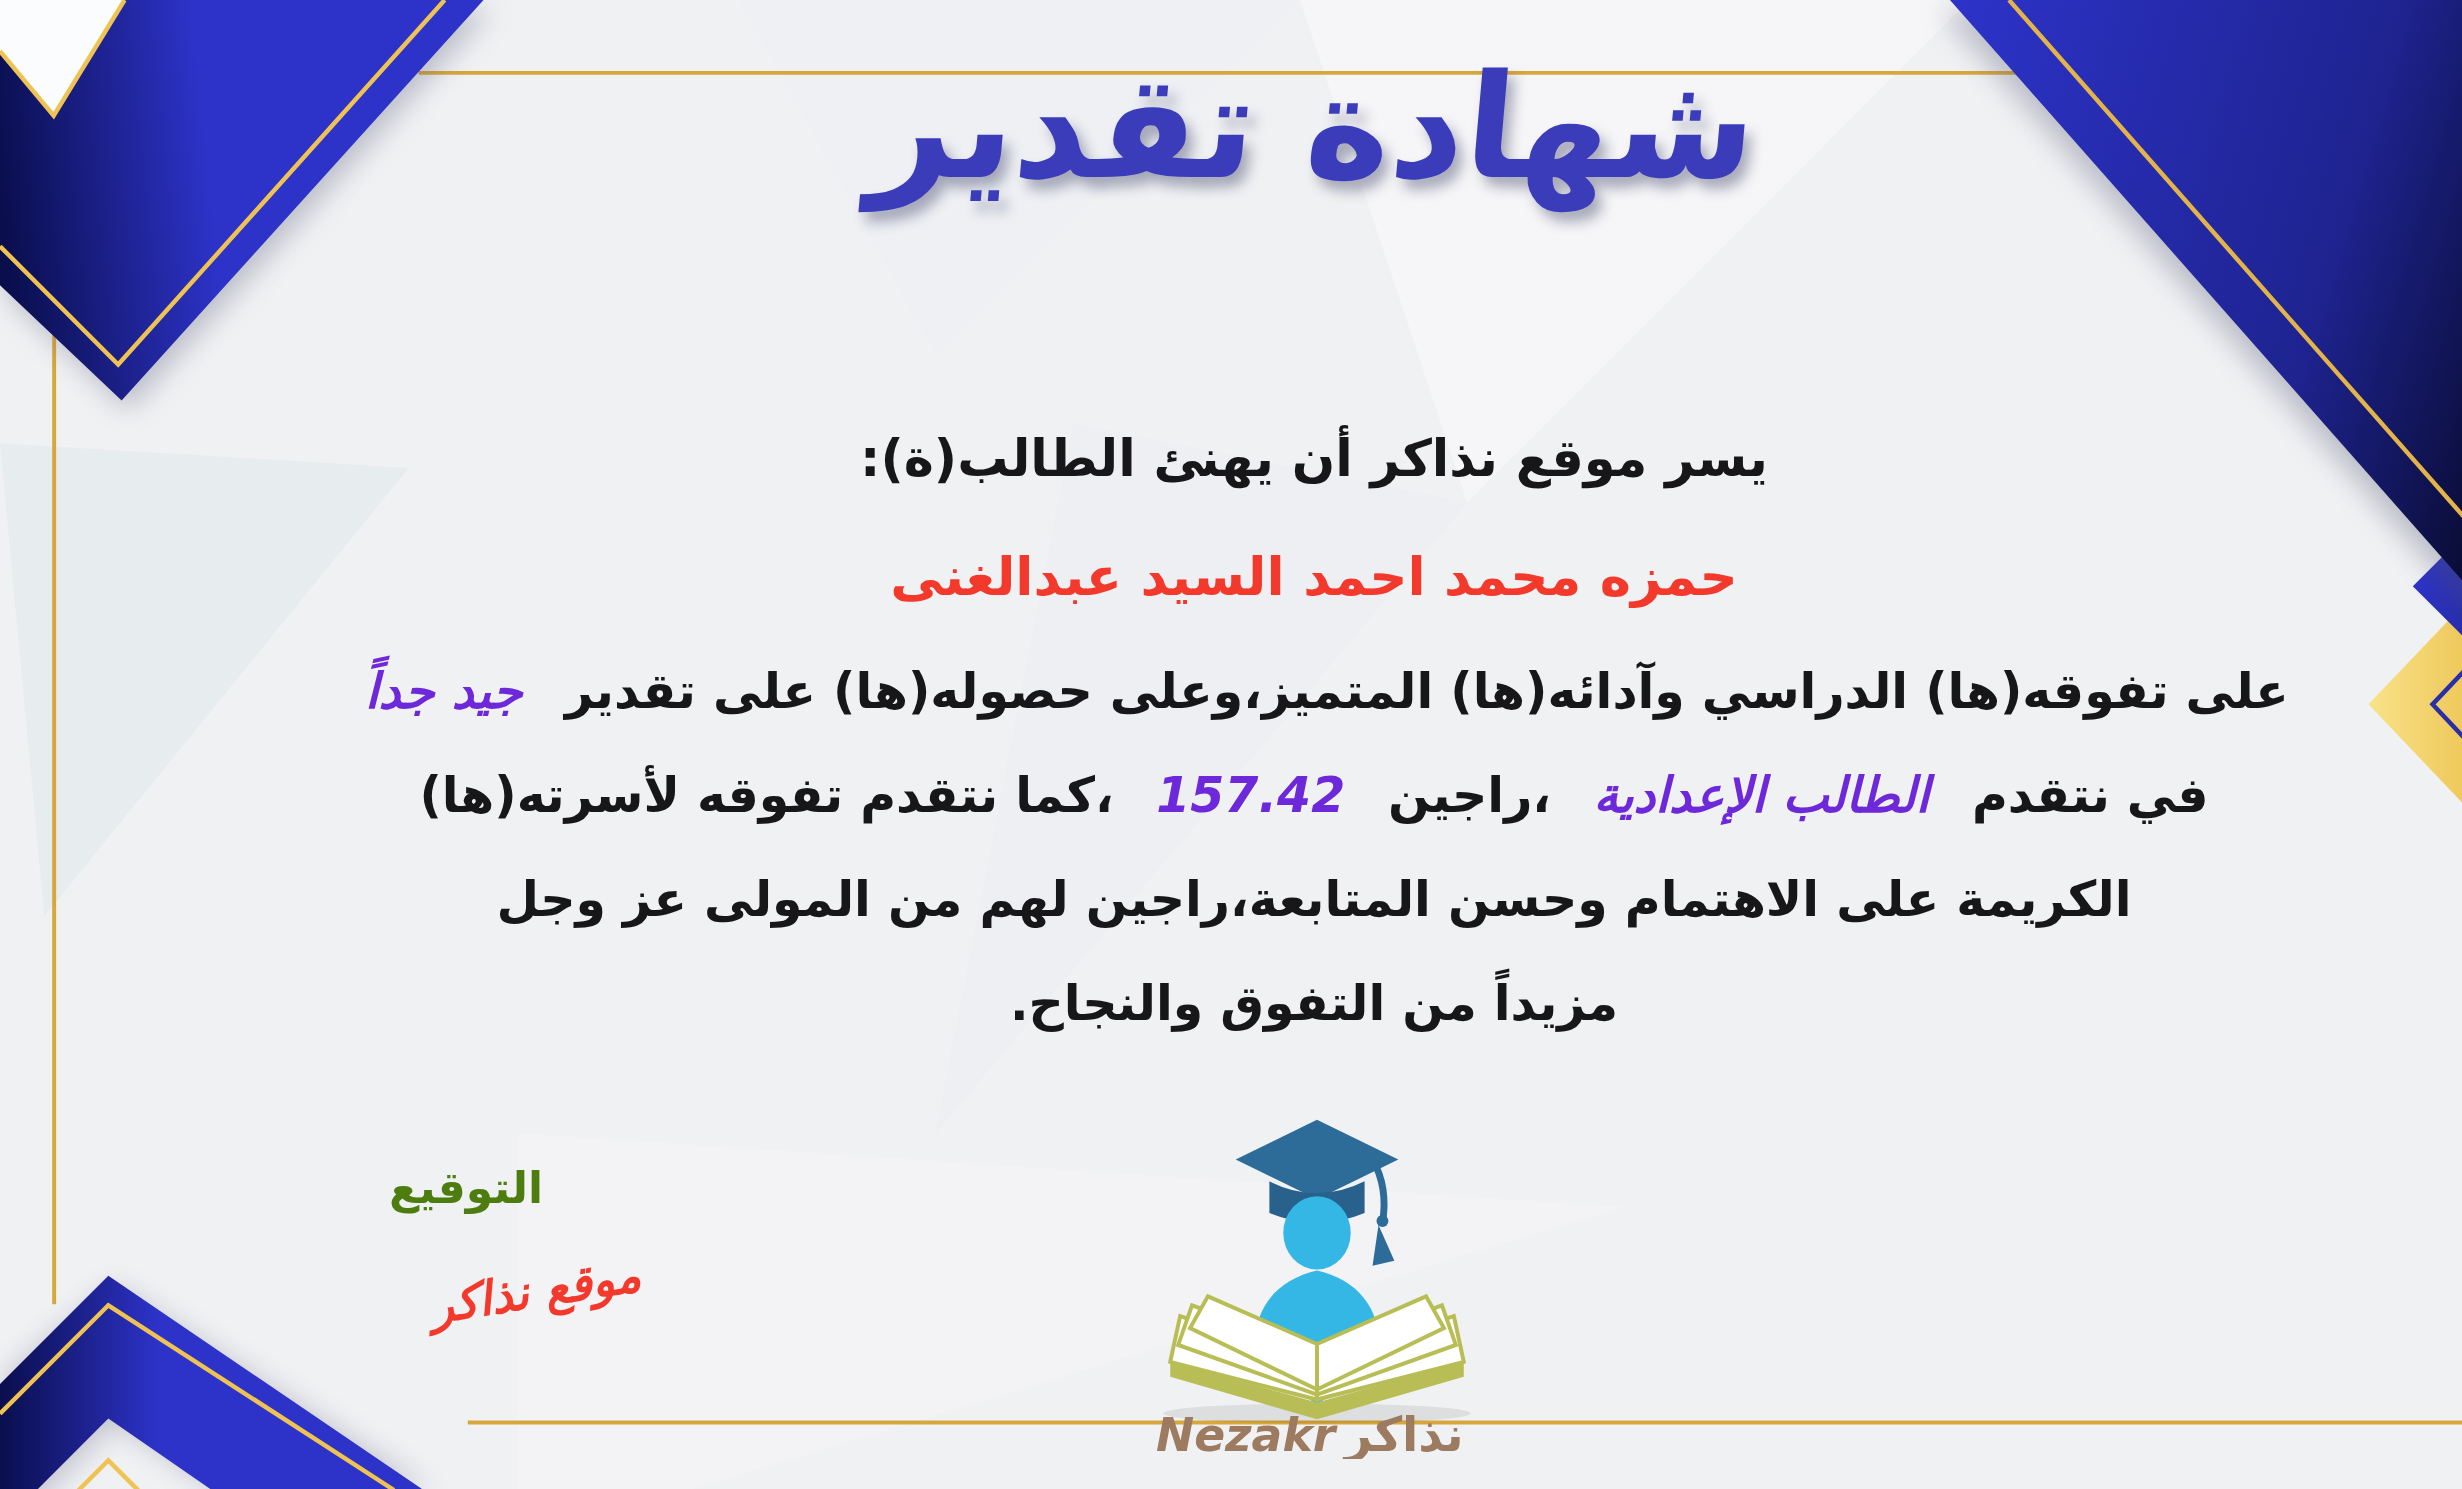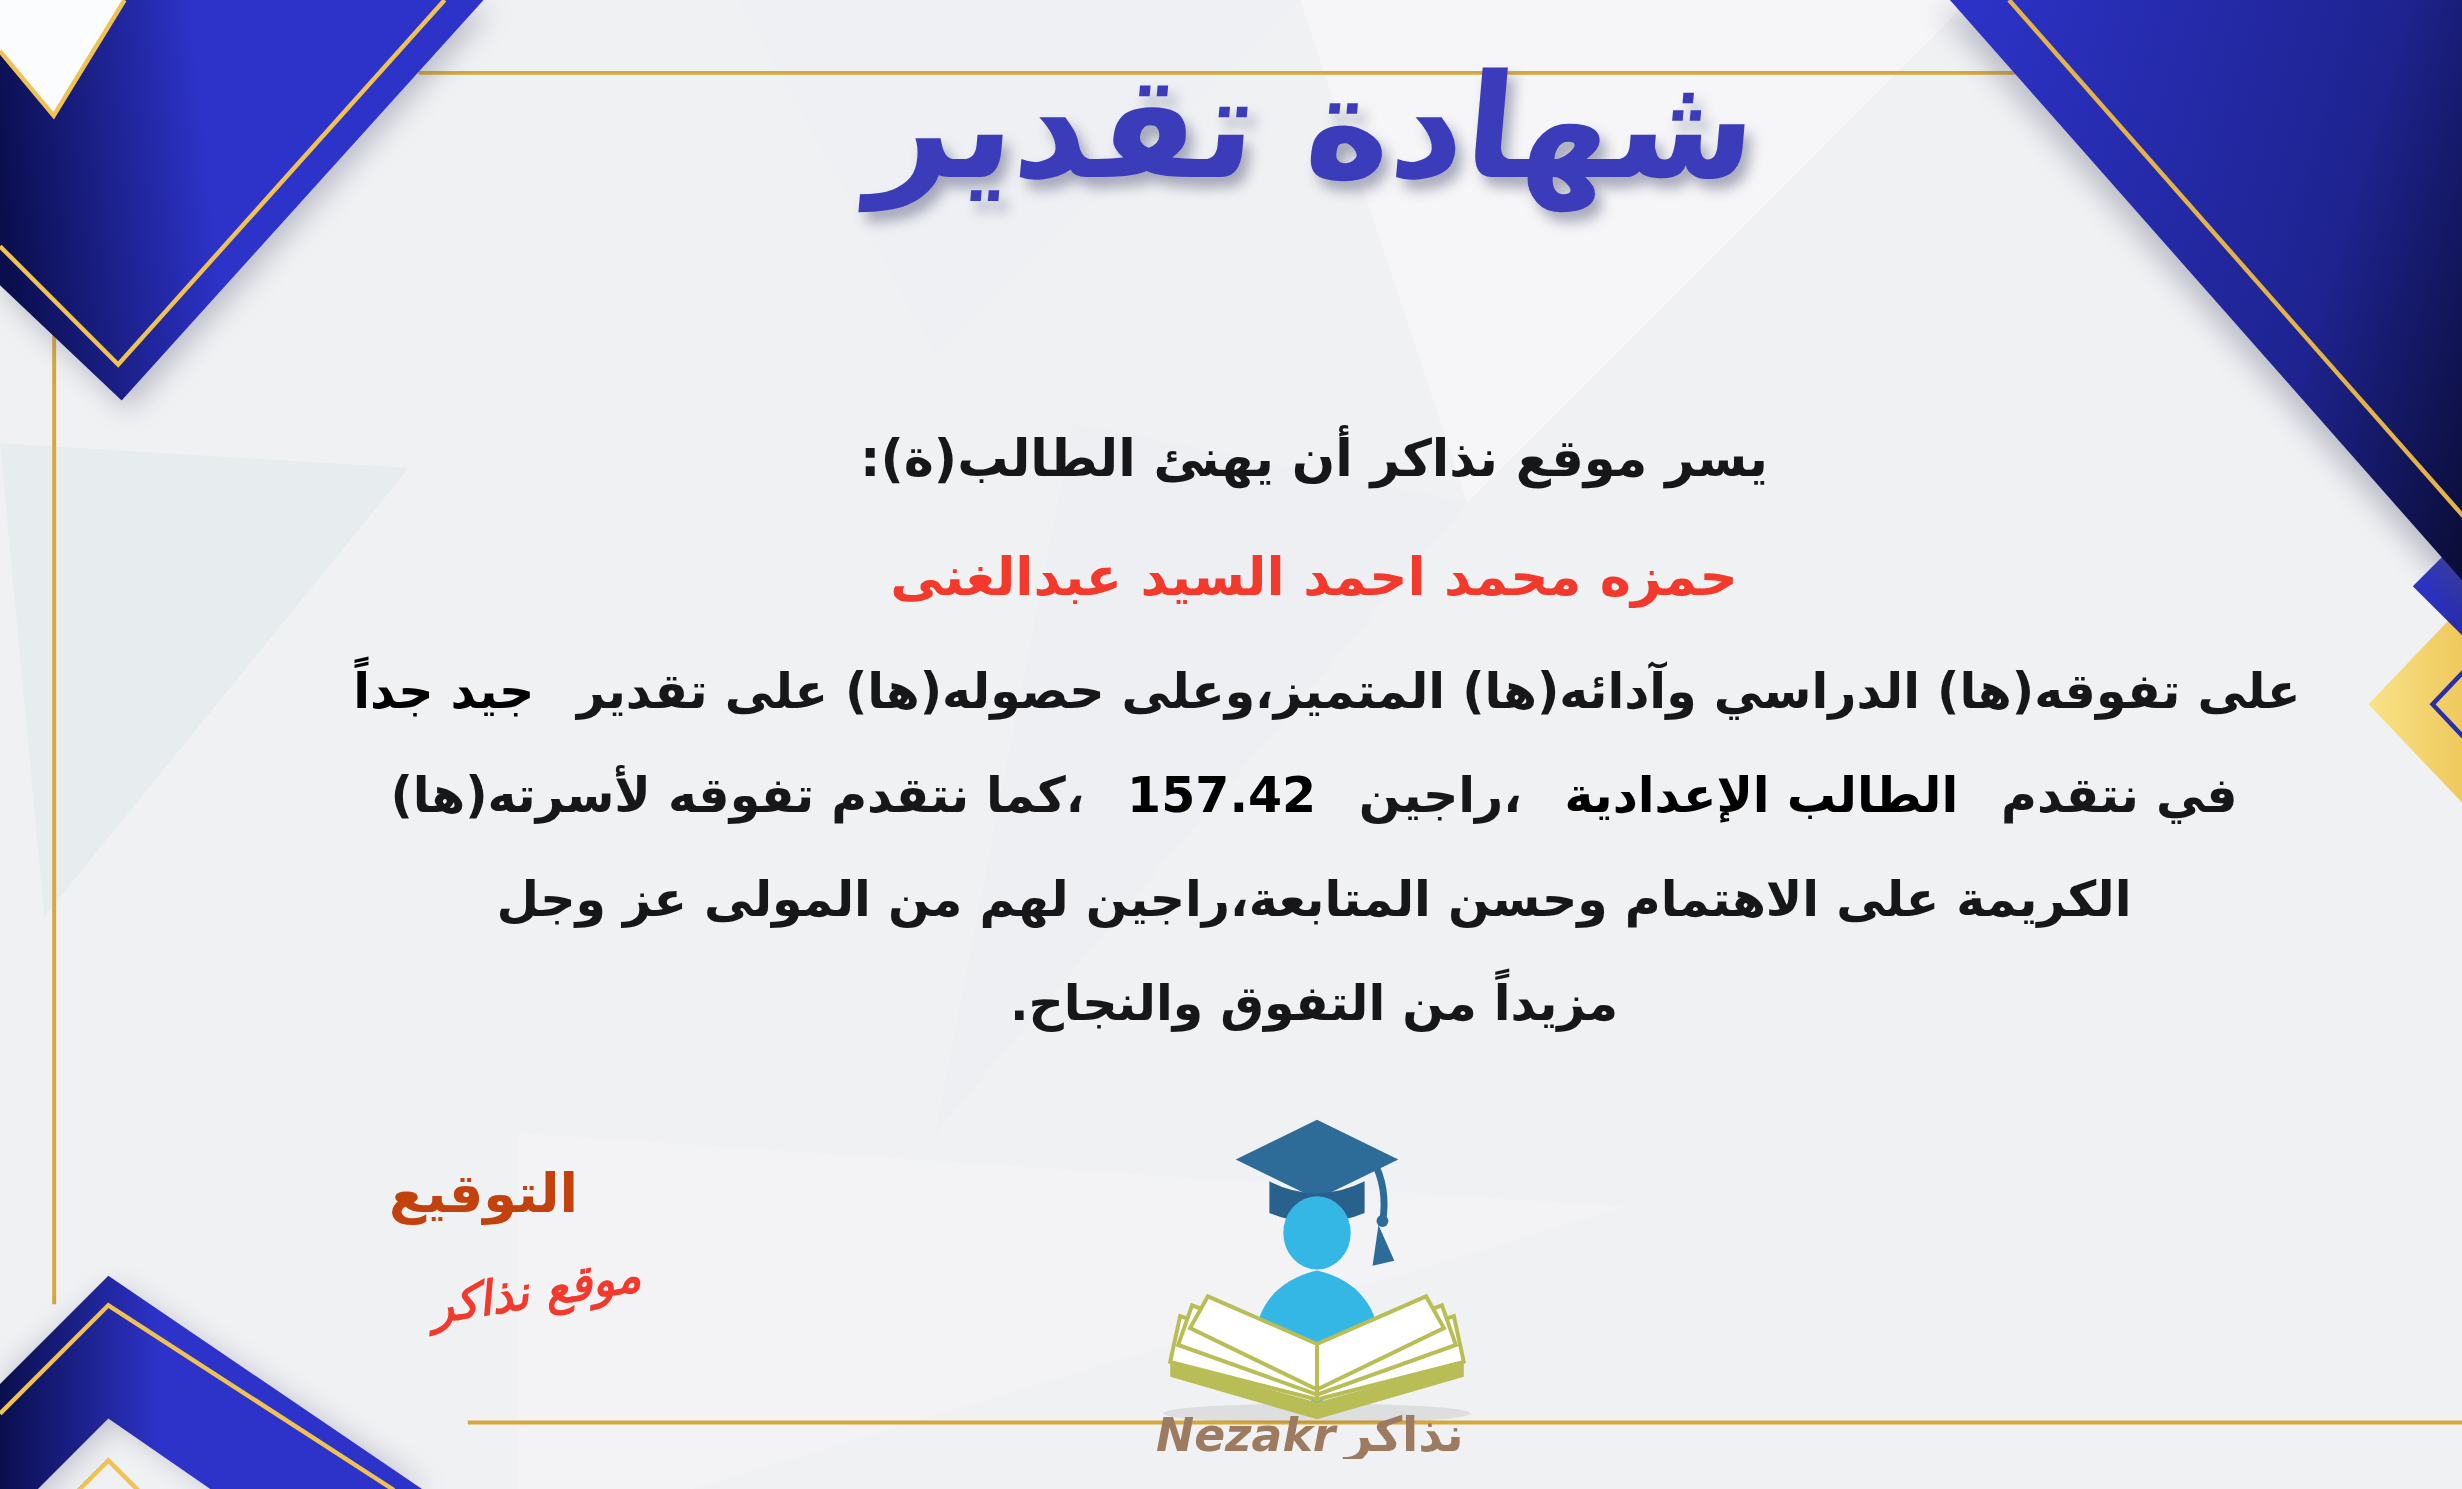--- a/index.html
+++ b/index.html
@@ -21,23 +21,23 @@
   }
   .student-name{
     left:0;top:546px;width:100%;text-align:center;direction:rtl;
     font-size:53px;font-weight:bold;color:#f2392b;white-space:nowrap;
   }
   .para{
     left:0;top:640px;width:100%;text-align:center;direction:rtl;
     font-size:49px;font-weight:bold;color:#17171a;line-height:104px;
   }
   .pline{white-space:nowrap;}
-  .red{color:#000000;margin:0 25.6px;}
+  .red{color:#6d28d9;margin:0 25.6px;font-style:italic;}
   .sig-label{
-    left:389px;top:1162px;font-size:54px;font-weight:bold;color:#c2410c;direction:rtl;
+    left:389px;top:1162px;font-size:44px;font-weight:bold;color:#4d7c0f;direction:rtl;
   }
   .sig-script{
     left:426px;top:1280px;font-size:47px;font-style:italic;font-weight:bold;
     color:#f2392b;direction:rtl;transform:rotate(-9deg);transform-origin:left top;
     white-space:nowrap;
   }
   .logo{left:1117px;top:1102px;width:400px;height:357px;}
 </style>
 </head>
 <body>

